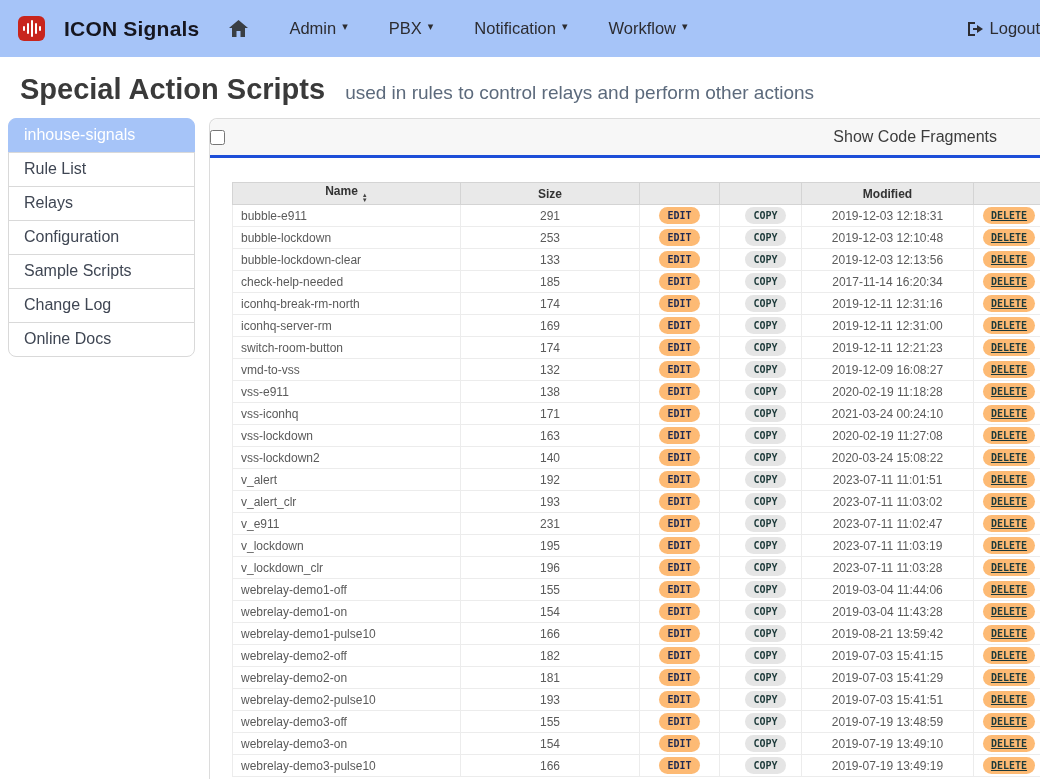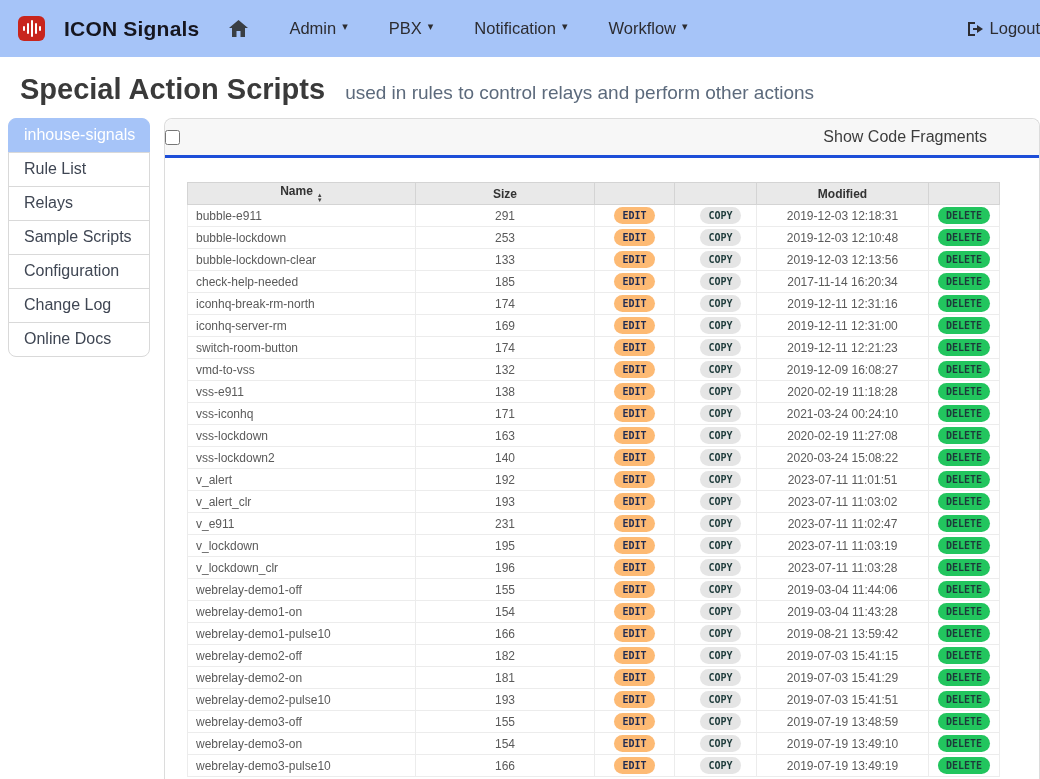--- a/index.html
+++ b/index.html
@@ -20,21 +20,21 @@
 
   
   .titlebar { display:flex; align-items:baseline; gap:20px; padding:16px 0 12px 20px; }
   .page-title { font-size:29px; font-weight:bold; color:#3a3a3a; }
   .page-subtitle { font-size:19px; color:#5c6a7c; }
 
   
   .content { display:flex; align-items:flex-start; padding-left:8px; }
 
   
-  .sidebar { width:142px; flex:none; }
+  .sidebar { width:187px; flex:none; }
   .side-item { background:#fff; border:1px solid #d9d9d9; margin-top:-1px;
                padding:7px 15px; font-size:16px; color:#3f4653; height:35px;
                cursor:pointer; white-space:nowrap; overflow:hidden; }
   .side-item.first { border-radius:8px 8px 0 0; margin-top:0; }
   .side-item.last  { border-radius:0 0 8px 8px; }
   .side-item.active { background:#a6c4f8; border-color:#a6c4f8; color:#fff; }
 
   
   .panel { flex:1; margin-left:14px; border:1px solid #dcdcdc; border-bottom:none;
            border-radius:8px 8px 0 0; background:#fff; min-height:670px; }
@@ -53,21 +53,21 @@
   td { border:1px solid #ececec; height:22px; padding:0 8px; color:#5a5a5a; }
   td.center, th.center { text-align:center; }
   .sort { display:inline-flex; flex-direction:column; margin-left:4px;
           vertical-align:-2px; }
   .sort span { font-size:6px; line-height:5px; color:#444; }
 
   .pill { border:none; border-radius:10px; font-family:"DejaVu Sans Mono", monospace;
           font-size:10px; font-weight:bold; padding:3px 8px; cursor:pointer; }
   .pill.edit   { background:#fdba74; color:#1e2a52; }
   .pill.copy   { background:#e5e5e5; color:#1d3a3a;margin-left:10px; }
-  .pill.delete { background:#22c55e; color:#1d3a3a; }
+  .pill.delete { background:#fdba74; color:#1d3a3a;text-decoration:underline; }
 
   svg { display:block; }
 </style>
 </head>
 <body>
 
 <div class="navbar">
   <div class="brand">
     <span>
       <svg width="27" height="27" viewBox="0 0 27 27">
@@ -122,22 +122,22 @@
   <span class="page-title">Special Action Scripts</span>
   <span class="page-subtitle">used in rules to control relays and perform other actions</span>
 </div>
 
 <div class="content">
 
   <div class="sidebar">
     <div class="side-item first active">inhouse-signals</div>
     <div class="side-item">Rule List</div>
     <div class="side-item">Relays</div>
+    <div class="side-item">Configuration</div>
     <div class="side-item">Sample Scripts</div>
-    <div class="side-item">Configuration</div>
     <div class="side-item">Change Log</div>
     <div class="side-item last">Online Docs</div>
   </div>
 
   <div class="panel">
     <div class="panel-header">
       <input type="checkbox" style="">
       <span>Show Code Fragments</span>
     </div>
 

